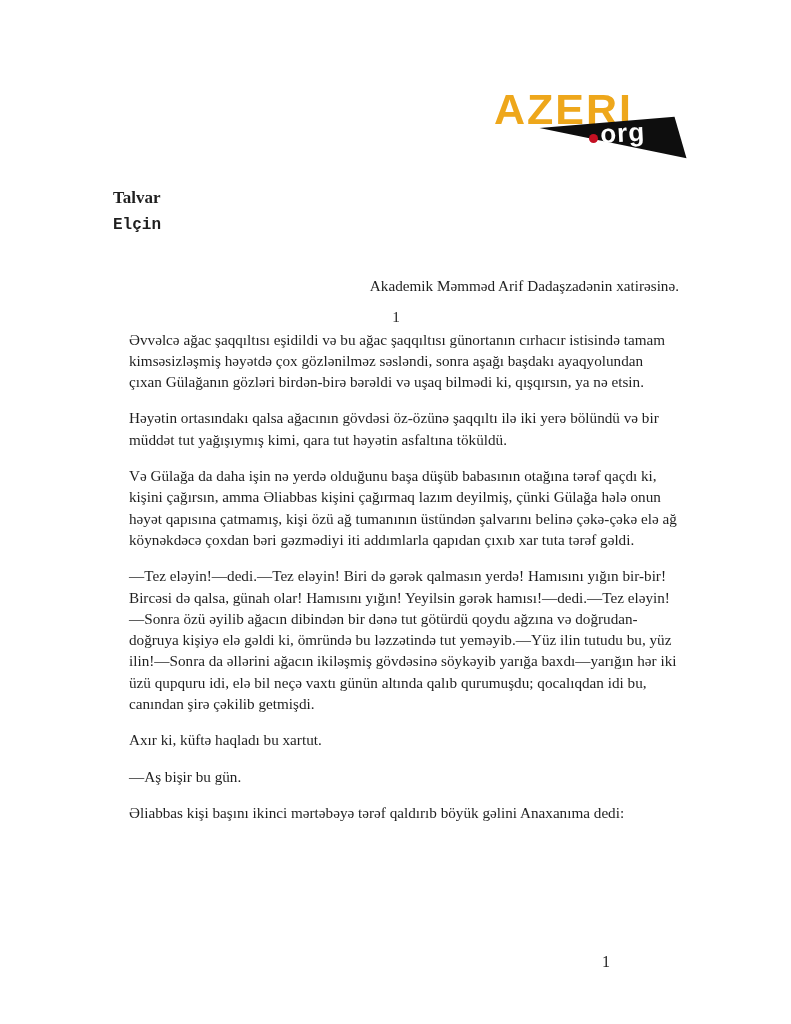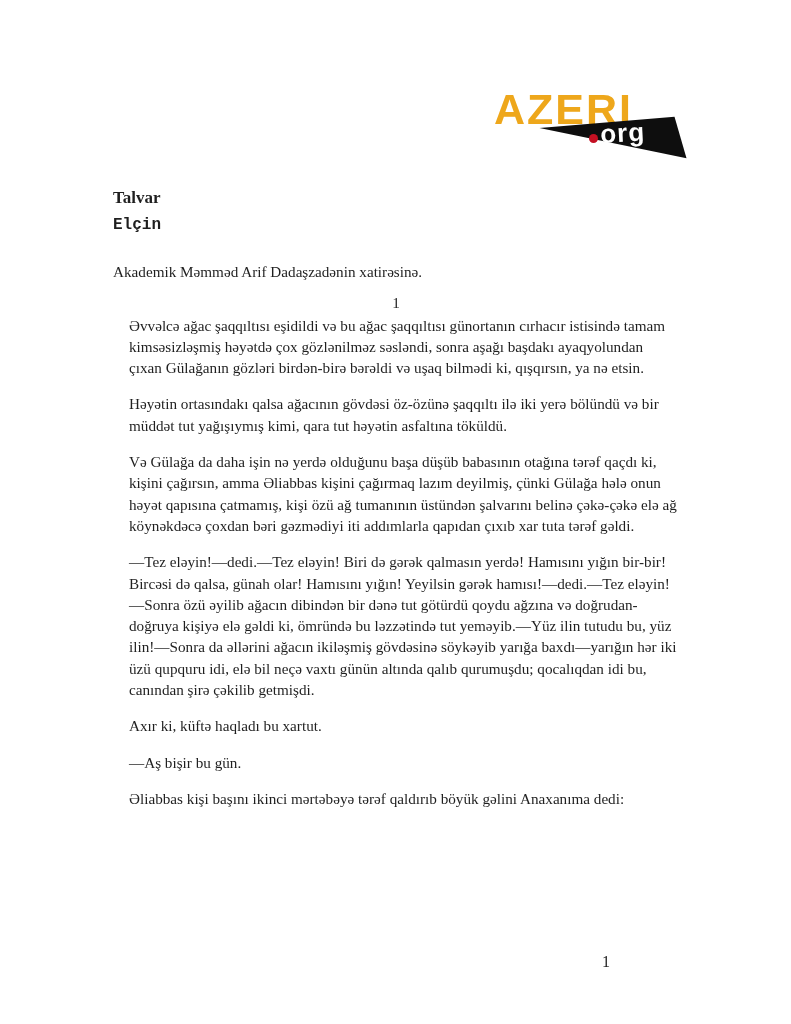--- a/index.html
+++ b/index.html
@@ -82,21 +82,22 @@
     font-weight: bold;
   }
   .doc-author {
     margin: 5px 0 0 0;
     font-size: 16px;
     line-height: 20px;
     font-weight: bold;
     font-family: Liberation Mono, monospace;
   }
   .dedication {
-    margin: 26px 0 0 0;
+    margin: 40px 0 0 0;
+    text-align: right;
   }
   .section-number {
     margin: 10px 0 0 0;
     text-align: center;
   }
   .para { margin: 15px 0 0 16px; }
   .para.first { margin-top: 1px; }
 
   .page-number {
     position: absolute;

